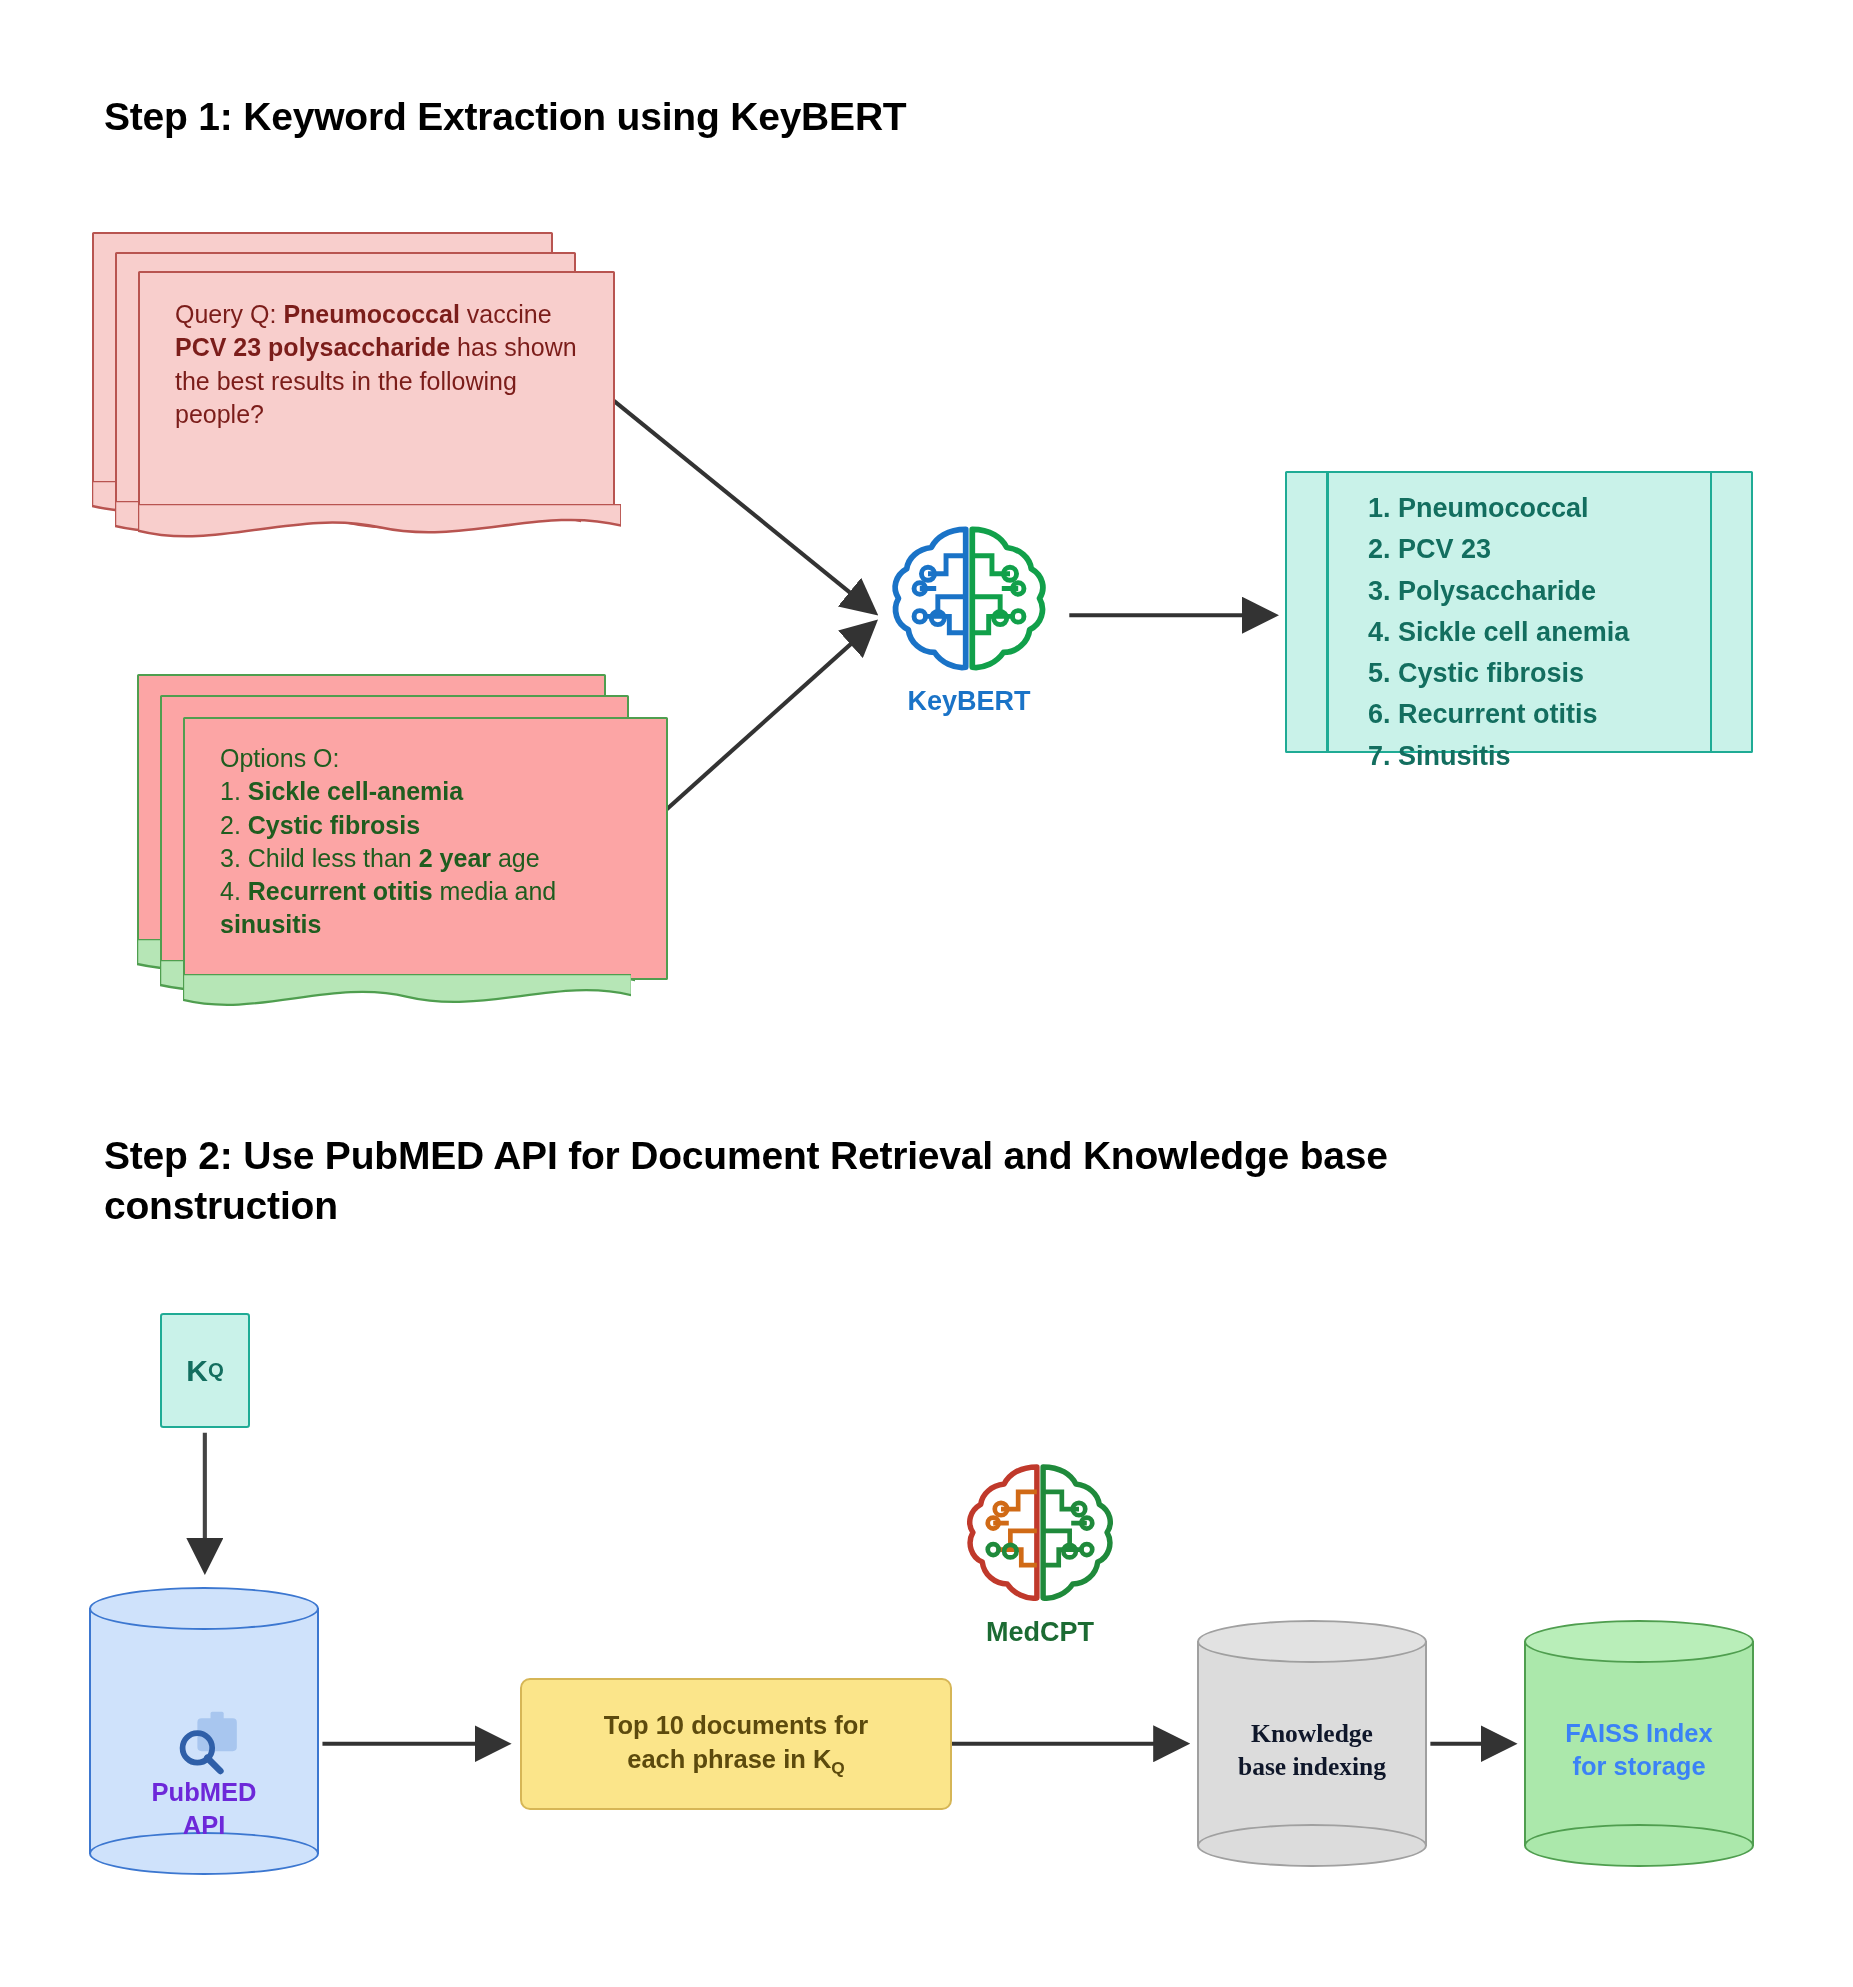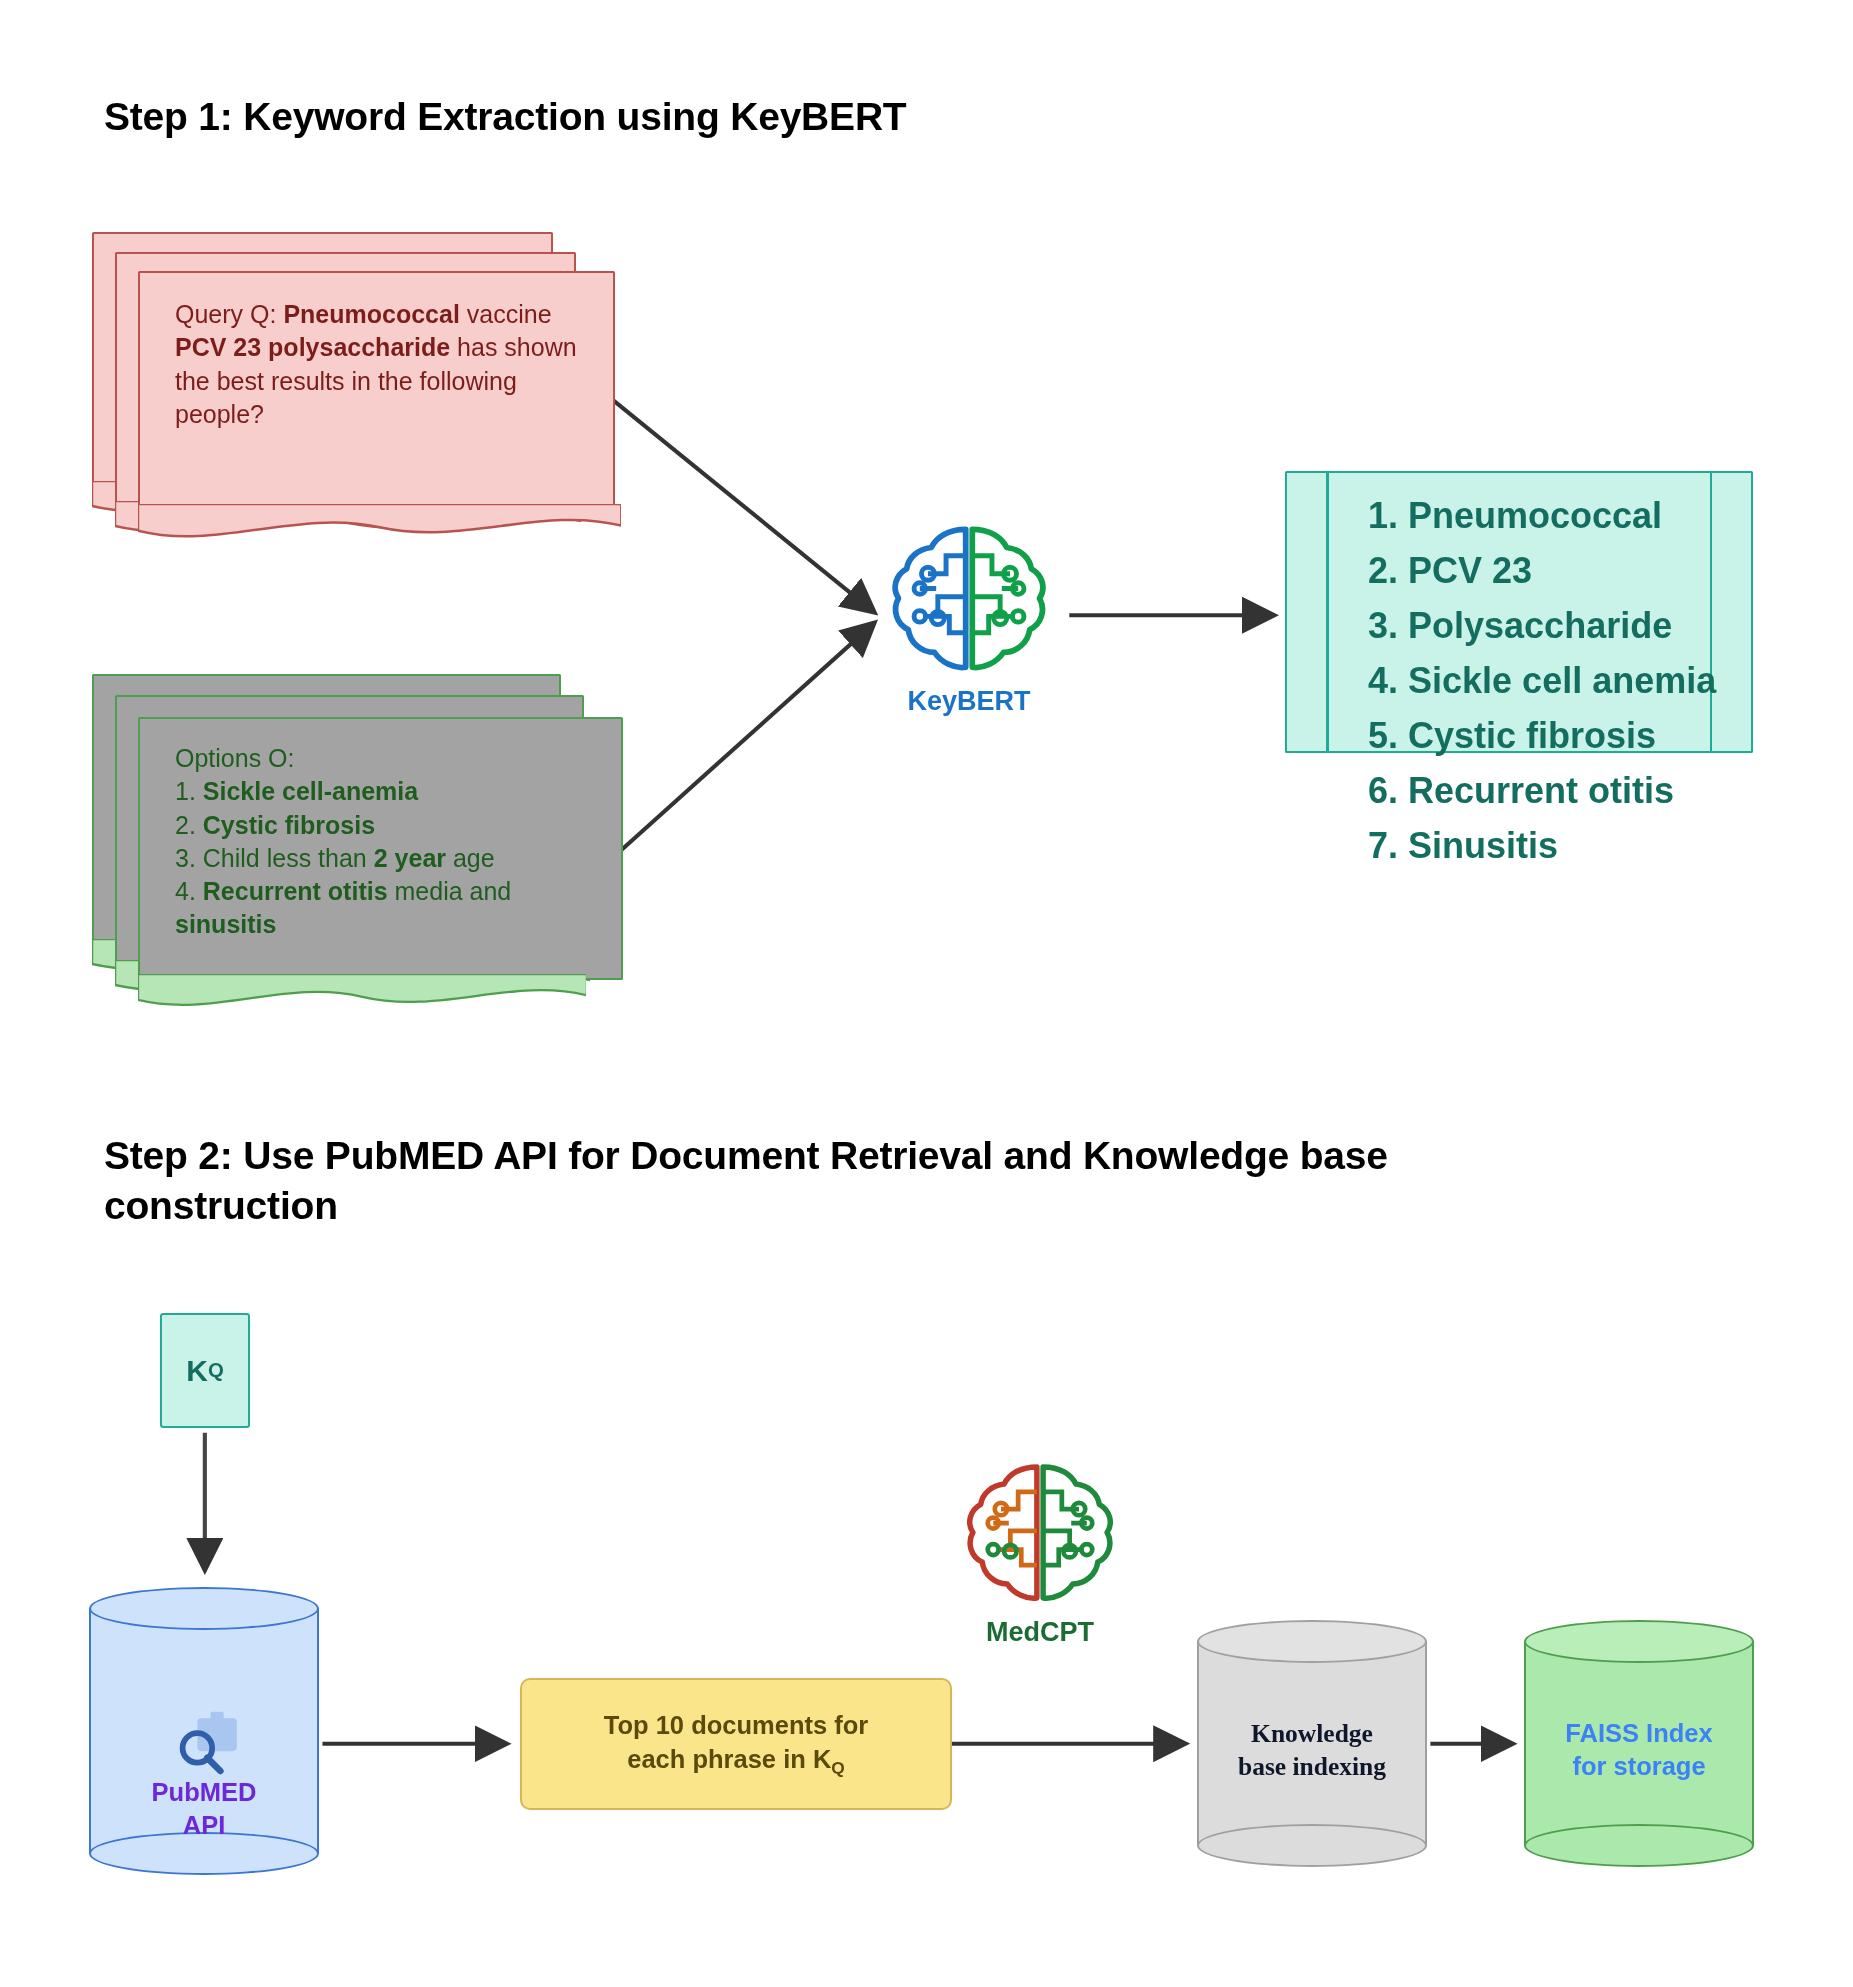--- a/index.html
+++ b/index.html
@@ -50,21 +50,21 @@
     font-size: 25px;
     line-height: 1.33;
   }
   .note-text b { font-weight: bold; }
 
   
   .q-note { background: #f8cecc; border-color: #b85450; }
   .q-text { color: #7b1d1a; left: 35px; top: 25px; width: 411px; }
 
   
-  .o-note { background: #a3a3a3; border-color: #4f9e4f; }
+  .o-note { background: #fca5a5; border-color: #4f9e4f; margin-left: 45px; }
   .o-text { color: #1f5d1f; left: 35px; top: 23px; width: 419px; }
 
   
   #keyword-box {
     position: absolute;
     left: 1285px;
     top: 471px;
     width: 468px;
     height: 282px;
     box-sizing: border-box;
@@ -81,21 +81,21 @@
   #keyword-box .side-left { left: 39px; }
   #keyword-box .side-right { right: 39px; }
   #keyword-list {
     position: absolute;
     left: 81px;
     top: 15px;
     margin: 0;
     padding: 0;
     list-style: none;
     color: #136e5f;
-    font-size: 36px;
+    font-size: 27px;
     font-weight: bold;
     line-height: 1.53;
   }
 
   
   .brain-wrap { position: absolute; }
   .brain-label {
     position: absolute;
     width: 100%;
     text-align: center;

